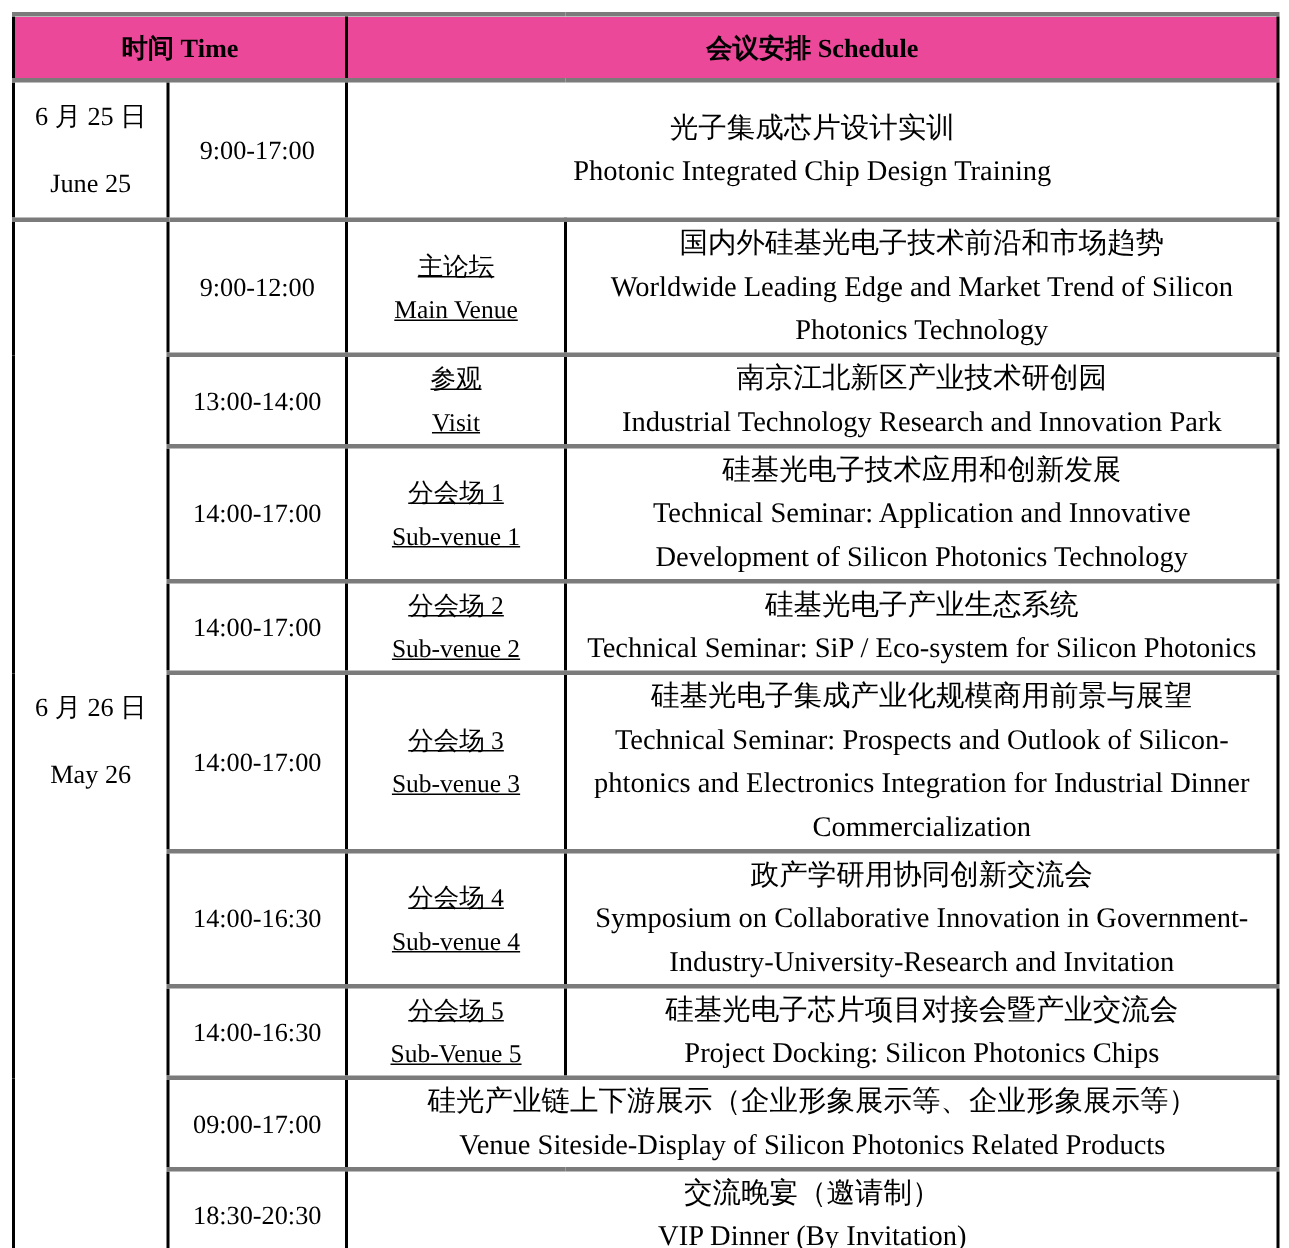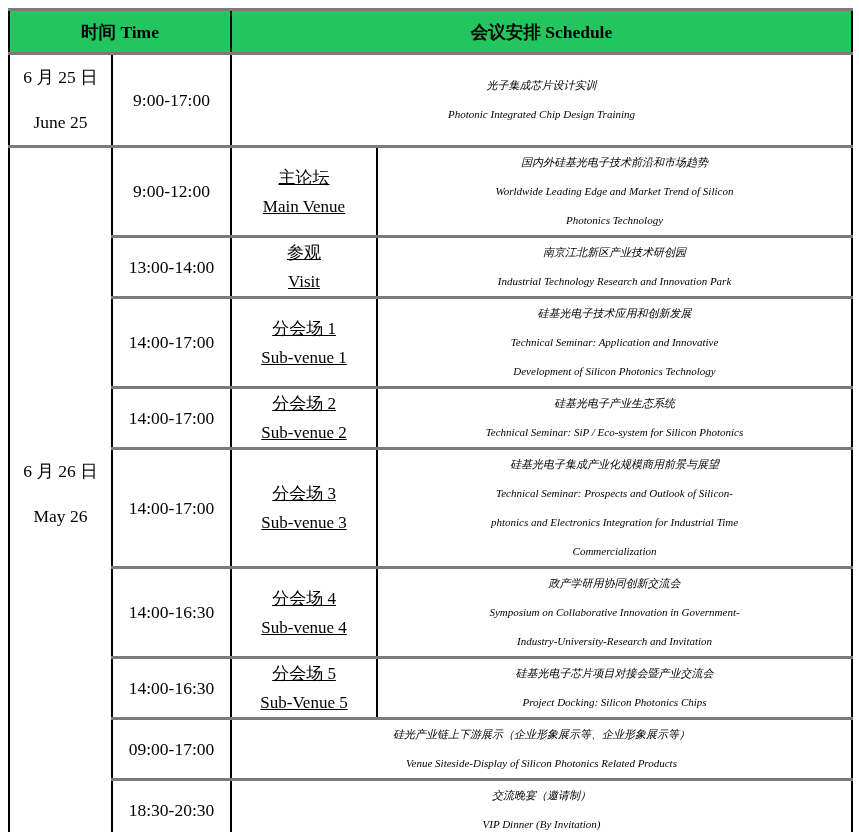--- a/index.html
+++ b/index.html
@@ -26,30 +26,30 @@
     border-left: 2px solid #000000;
     border-right: 2px solid #000000;
     border-top: 3px solid #7b7b7b;
     border-bottom: 3px solid #7b7b7b;
     vertical-align: middle;
     text-align: center;
     padding: 0;
     overflow: hidden;
   }
   tr.header-row th {
-    background: #22c55e;
+    background: #ec4899;
     font-weight: bold;
     font-size: 17.5px;
     height: 41px;
   }
   .date-cell { font-weight: normal; }
   .date-line { line-height: 45px; font-size: 17.5px; }
   .time-cell { font-size: 17.5px; line-height: 29px; margin-left: 23px; }
   .venue-line { line-height: 29px; font-size: 17px; text-decoration: underline; }
-  .desc-line  { line-height: 29px; font-size: 11px; font-style: italic; }
+  .desc-line  { line-height: 29px; font-size: 19px; }
 </style>
 </head>
 <body>
 
 <table class="schedule">
   <colgroup>
     <col class="c-date">
       <col class="c-time">
       <col class="c-venue">
       <col class="c-desc">
@@ -129,21 +129,21 @@
 
   <tr style="height:114px">
     <td class="time-cell">14:00-17:00</td>
     <td>
       <div class="venue-line">分会场 3</div>
       <div class="venue-line">Sub-venue 3</div>
     </td>
     <td>
       <div class="desc-line">硅基光电子集成产业化规模商用前景与展望</div>
       <div class="desc-line">Technical Seminar: Prospects and Outlook of Silicon-</div>
-      <div class="desc-line">phtonics and Electronics Integration for Industrial Time</div>
+      <div class="desc-line">phtonics and Electronics Integration for Industrial Dinner</div>
       <div class="desc-line">Commercialization</div>
     </td>
   </tr>
 
   <tr style="height:79px">
     <td class="time-cell">14:00-16:30</td>
     <td>
       <div class="venue-line">分会场 4</div>
       <div class="venue-line">Sub-venue 4</div>
     </td>

